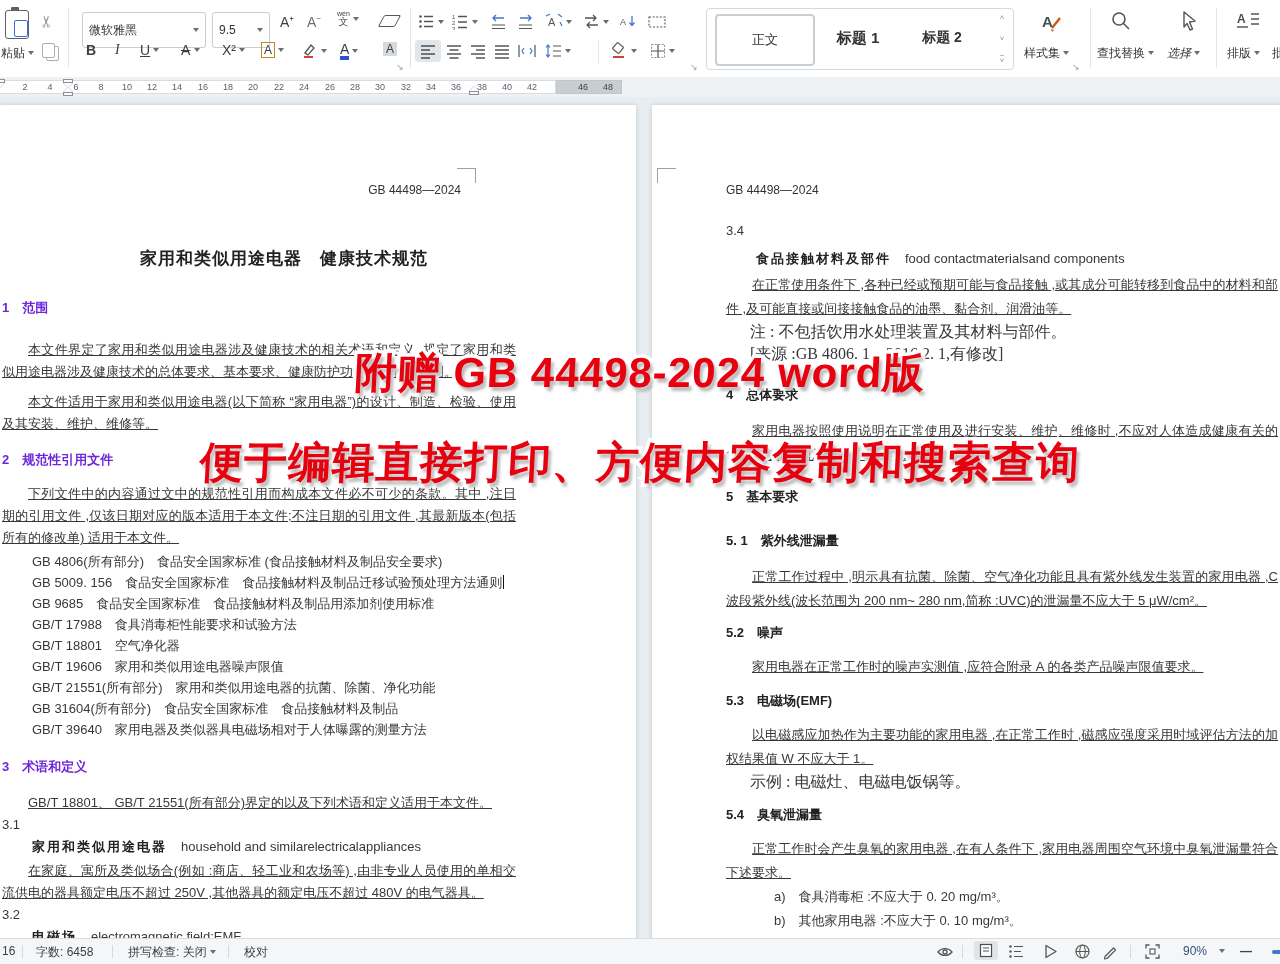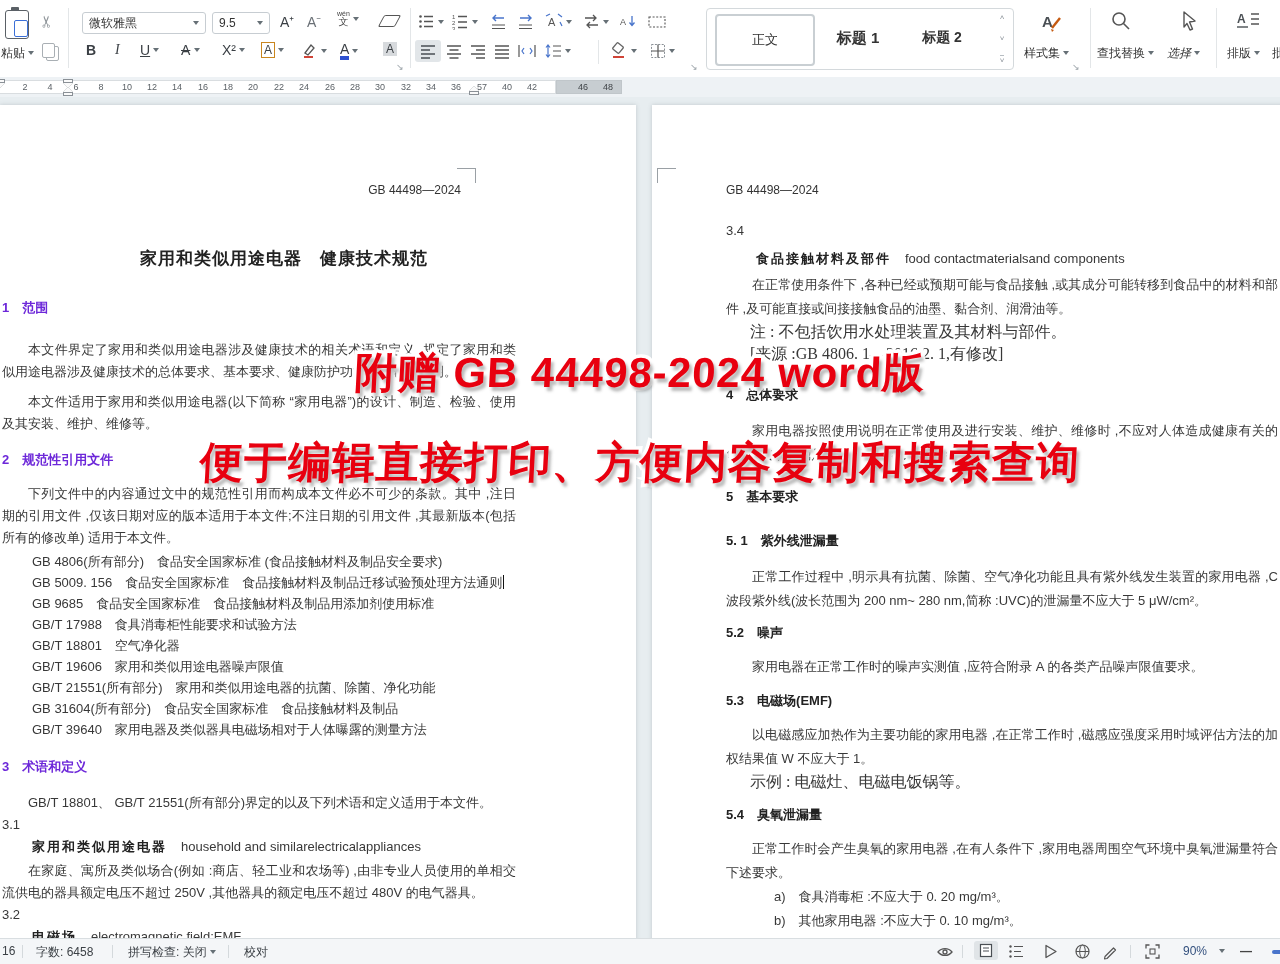--- a/index.html
+++ b/index.html
@@ -12,21 +12,21 @@
           border-bottom:1px solid #ccd3d7;font-size:12px;color:#333;}
   .vsep{position:absolute;top:8px;height:60px;width:1px;background:#e3e6e8;}
   .rlbl{font-size:12px;color:#333;white-space:nowrap;}
   .crt{display:inline-block;width:0;height:0;border-left:3.5px solid transparent;
        border-right:3.5px solid transparent;border-top:4px solid #667076;margin-left:3px;vertical-align:2px;}
   .dlg{position:absolute;font-size:9px;color:#99a1a7;}
   .btn{display:flex;align-items:center;justify-content:center;cursor:default;}
   .chip{border-radius:3px;}
   .chip.on{background:#e2e6e9;}
   .ddbox{position:absolute;border:1px solid #c7cdd2;border-radius:3px;background:#fff;
-         display:flex;align-items:center;padding:0 6px;height:22px;box-sizing:border-box;}
+         display:flex;align-items:center;padding:0 6px;height:36px;box-sizing:border-box;}
   .ddbox .fill{flex:1;}
   .clipic{position:relative;width:22px;height:27px;border:1.6px solid #5a6066;border-radius:3px;background:#fff;}
   .clipic::before{content:"";position:absolute;left:5px;top:-4px;width:8px;height:4px;background:#5a6066;border-radius:1px;}
   .clipic::after{content:"";position:absolute;left:8px;top:9px;width:12px;height:15px;background:#fff;
                  border:1.6px solid #3b6fd7;border-radius:2px;}
   .copyic{position:relative;width:11px;height:13px;border:1.3px solid #a9afb4;border-radius:2px;background:#fff;}
   .copyic::before{content:"";position:absolute;left:-5px;top:-4px;width:11px;height:13px;border:1.3px solid #a9afb4;border-radius:2px;background:#fff;}
   .eraserin{display:inline-block;width:15px;height:10px;border:1.5px solid #555;border-radius:2px;transform:skewX(-28deg);}
   .wenicon{display:flex;flex-direction:column;align-items:center;line-height:1;color:#444;}
   .wenicon i{font-style:normal;font-size:7px;}
@@ -58,21 +58,21 @@
   .cmark.vleft{border-left:1px solid #9aa0a5;}
   .cmark.vright{border-right:1px solid #9aa0a5;}
   .ptxt{position:absolute;top:78px;font-size:13px;line-height:22px;color:#383838;text-align:justify;}
   .lp-text{left:2px;width:514px;}
   .rp-text{left:74px;width:552px;line-height:24px;}
   .hdrR{text-align:right;padding-right:55px;font-size:12px;line-height:14px;color:#333;}
   .hdrL{font-size:12px;line-height:14px;color:#333;}
   .doctitle{margin:50px 0 0 50px;text-align:center;font-size:17px;font-weight:700;letter-spacing:1px;color:#222;line-height:24px;}
   .h1{font-weight:700;color:#6d28d9;margin-top:26px;}
   .h2s{font-weight:700;color:#222;margin-top:18px;}
-  .pind{text-indent:26px;margin-top:8px;}
+  .pind{text-indent:26px;margin-top:8px;text-decoration:underline;}
   .pfirst{margin-top:20px;}
   .ref{padding-left:30px;line-height:21px;}
   .refs{margin-top:2px;}
   .num{margin-top:0;}
   .term{padding-left:30px;}
   .term .zh{font-weight:700;letter-spacing:2px;color:#222;}
   .term .en{margin-left:14px;}
   .small{font-size:16px;padding-left:12px;line-height:22px;font-family:Liberation Serif, serif;}
   .litem{padding-left:48px;}
   .tcaret{display:inline-block;width:1px;height:14px;background:#111;vertical-align:-2px;margin-left:1px;}
@@ -354,21 +354,21 @@
   <span class="rnum" style="left:228px">18</span>
   <span class="rnum" style="left:253px">20</span>
   <span class="rnum" style="left:279px">22</span>
   <span class="rnum" style="left:304px">24</span>
   <span class="rnum" style="left:330px">26</span>
   <span class="rnum" style="left:355px">28</span>
   <span class="rnum" style="left:380px">30</span>
   <span class="rnum" style="left:406px">32</span>
   <span class="rnum" style="left:431px">34</span>
   <span class="rnum" style="left:456px">36</span>
-  <span class="rnum" style="left:482px">57</span>
+  <span class="rnum" style="left:482px">38</span>
   <span class="rnum" style="left:507px">40</span>
   <span class="rnum" style="left:532px">42</span>
   <span class="rnum" style="left:583px;color:#3f4347;">46</span>
   <span class="rnum" style="left:608px;color:#3f4347;">48</span>
 
   <div class="mk outl" style="left:63px;top:2px;">
     <div class="mrect"></div>
       <div class="tri-d"></div>
   </div>
   <div class="mk outl" style="left:63px;top:10px;">

